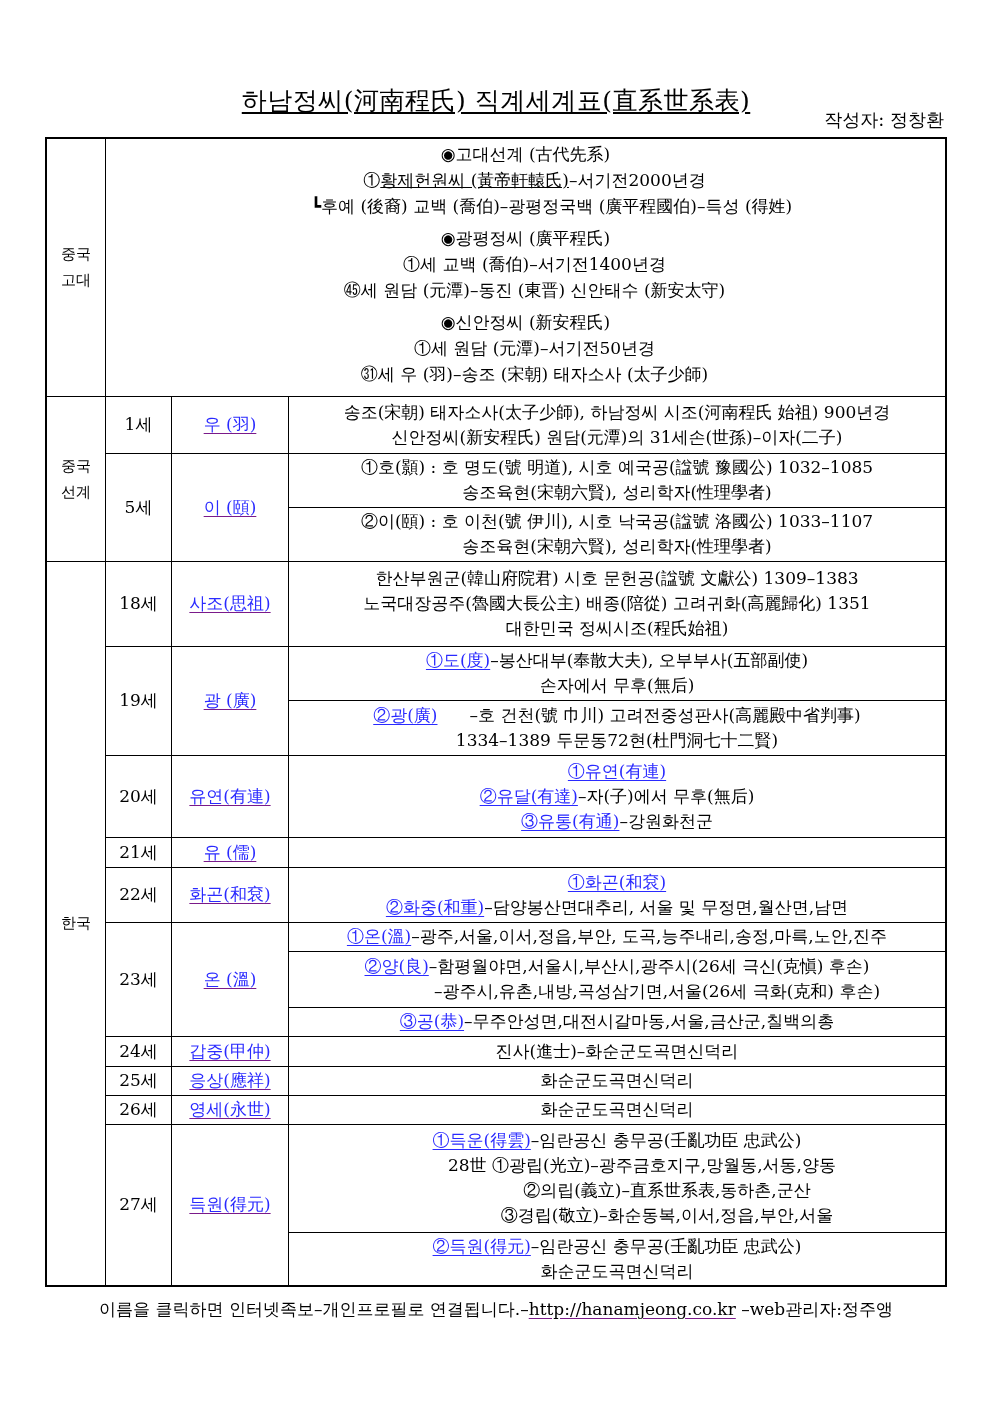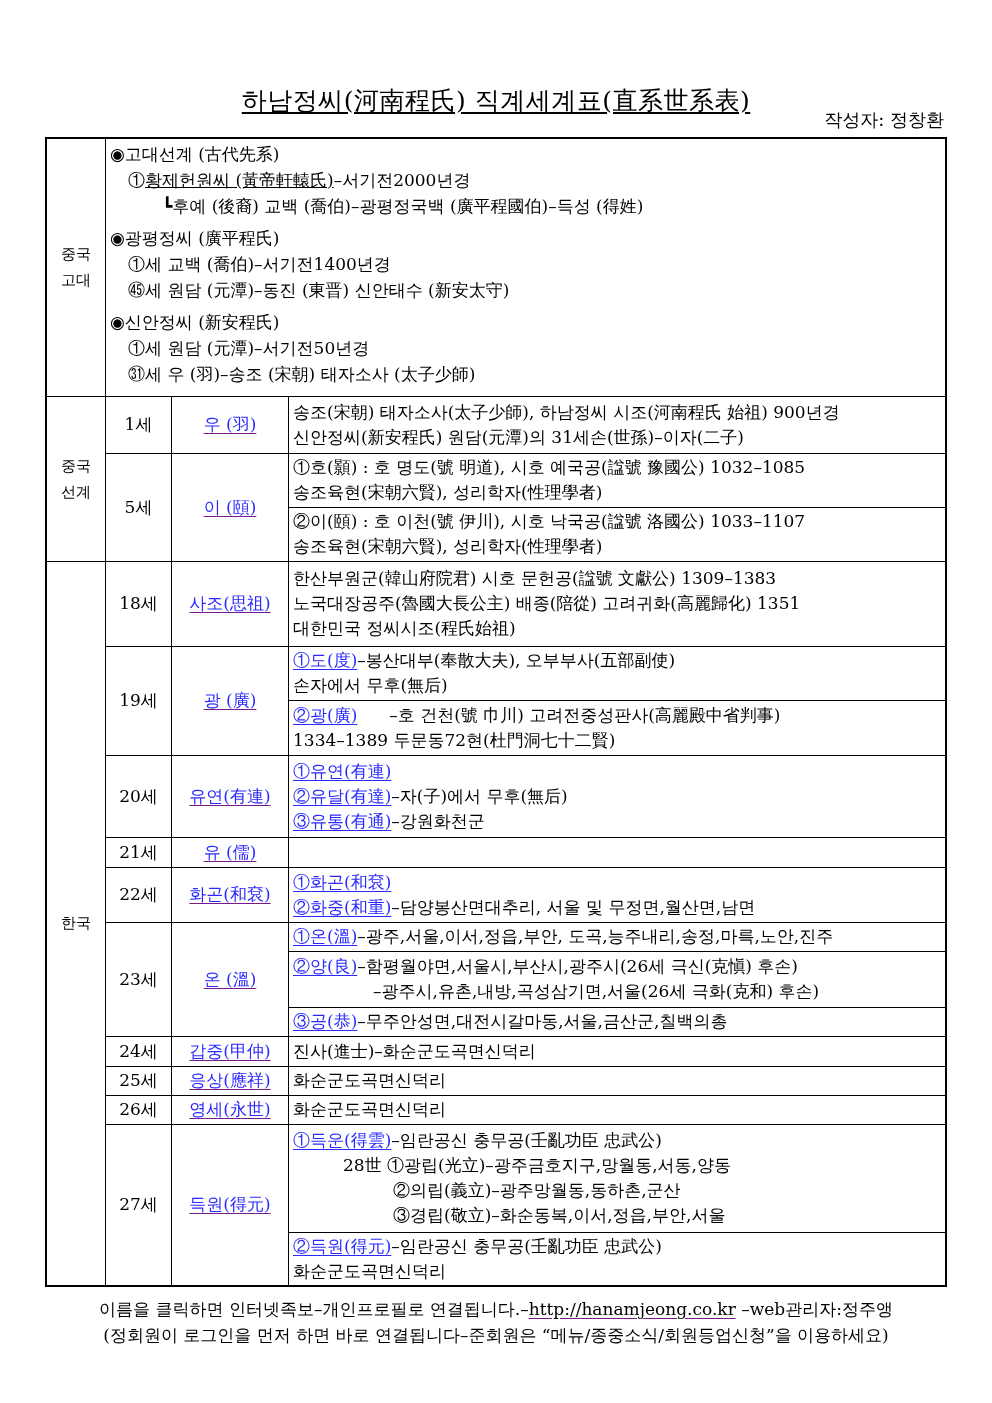--- a/index.html
+++ b/index.html
@@ -8,21 +8,21 @@
     position: absolute; left: 0; width: 992px; top: 84px; text-align: center;
     font-size: 25px; letter-spacing: 0.5px;
   }
   .title span { text-decoration: underline; text-underline-offset: 3px; }
   .author { position: absolute; right: 48px; top: 108px; font-size: 18px; }
   table.main {
     position: absolute; left: 45px; top: 137px; width: 902px;
     border-collapse: collapse; border: 2px solid #000;
     font-size: 17px; line-height: 25px;
   }
-  table.main td { border: 1.5px solid #000; padding: 0 4px; vertical-align: middle; }
+  table.main td { border: 1.5px solid #000; padding: 0 4px; vertical-align: middle; text-align: center; }
   td.region { width: 50px; text-align: center; line-height: 26px; font-size: 15px; padding: 0; }
   td.gen { width: 57px; text-align: center; padding: 0; }
   td.name { width: 108px; text-align: center; padding: 0; white-space: nowrap; }
   td.desc { white-space: nowrap; }
   td.ancient { padding: 6px 10px 4px 10px; line-height: 26px; }
   .anc-block { margin-bottom: 6px; }
   .anc-block:last-child { margin-bottom: 7px; }
   .ind1 { padding-left: 18px; }
   .ind2 { padding-left: 52px; }
   .u { text-decoration: underline; }
@@ -177,29 +177,28 @@
         <td class="desc">
           <div><span style="white-space: pre;">화순군도곡면신덕리</span></div>
         </td>
       </tr>
       <tr style="height: 108px;">
         <td class="gen" rowspan="2">27세</td>
         <td class="name" rowspan="2"><a class="lk">득원(得元)</a></td>
         <td class="desc">
           <div><a class="lk2">①득운(得雲)</a><span style="white-space: pre;">–임란공신 충무공(壬亂功臣 忠武公)</span></div>
           <div class="ind28"><span style="white-space: pre;">28世 ①광립(光立)–광주금호지구,망월동,서동,양동</span></div>
-          <div class="ind28b"><span style="white-space: pre;">②의립(義立)–광주망월동,동하촌,군산</span></div>
+          <div class="ind28b"><span style="white-space: pre;">②의립(義立)–直系世系表,동하촌,군산</span></div>
           <div class="ind28b"><span style="white-space: pre;">③경립(敬立)–화순동복,이서,정읍,부안,서울</span></div>
         </td>
       </tr>
       <tr style="height: 54px;">
         <td class="desc">
           <div><a class="lk2">②득원(得元)</a><span style="white-space: pre;">–임란공신 충무공(壬亂功臣 忠武公)</span></div>
           <div><span style="white-space: pre;">화순군도곡면신덕리</span></div>
         </td>
       </tr>
     </tbody>
 </table>
 
 <div class="footer">
   <div><span>이름을 클릭하면 인터넷족보–개인프로필로 연결됩니다.–</span><a>http://hanamjeong.co.kr</a><span>  –web관리자:정주앵</span></div>
-  <div>(정회원이 로그인을 먼저 하면 바로 연결됩니다–준회원은 “메뉴/종중소식/회원등업신청”을 이용하세요)</div>
 </div>
 
 </body></html>

